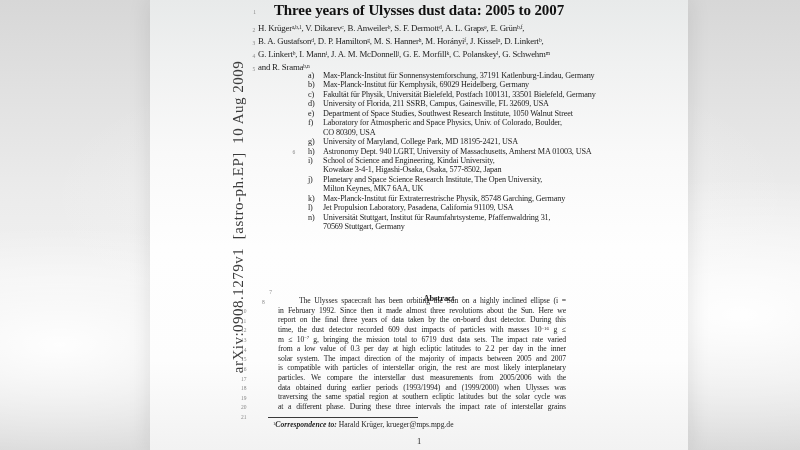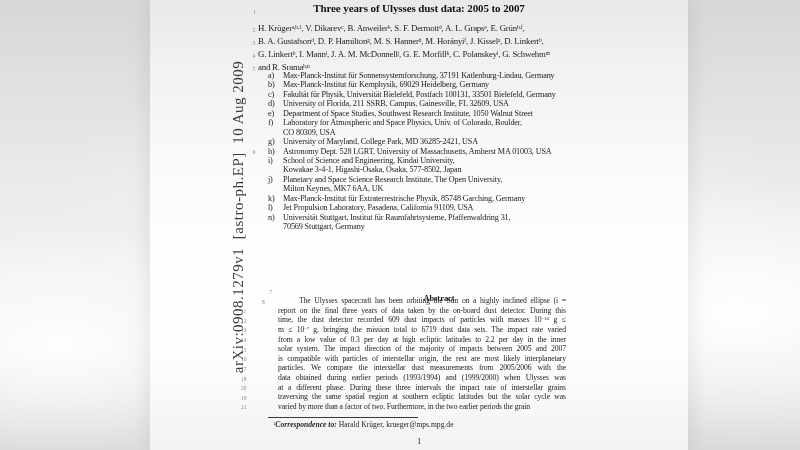--- a/index.html
+++ b/index.html
@@ -24,27 +24,27 @@
   }
   .watermark{
     position:absolute; left:88px; top:217px;
     transform:translate(-50%,-50%) rotate(-90deg);
     font-size:15px; letter-spacing:.5px; color:#3c3c3c; white-space:pre;
   }
   .ln{ font-size:5.5px; color:#8a8a8a; }
   .title-ln{ position:absolute; left:96px; top:9px; width:10px; text-align:right; }
   .title{
     position:absolute; left:0; right:0; top:2px; text-align:center;
-    font-size:11px; font-weight:bold; letter-spacing:-.1px; color:#111;
+    font-size:15px; font-weight:bold; letter-spacing:-.1px; color:#111;
   }
   .authors{ position:absolute; left:108px; top:22px; width:320px; }
   .aline{ position:relative; line-height:13.1px; font-size:8.8px; letter-spacing:-.2px; white-space:nowrap; }
   .aline .ln{ position:absolute; right:100%; margin-right:3px; top:2px; width:14px; text-align:right; }
   .affils{ position:absolute; left:118px; top:71px; width:330px; }
-  .frow{ position:relative; line-height:9.44px; font-size:8.2px; letter-spacing:-.15px; white-space:nowrap; }
+  .frow{ position:relative; line-height:9.44px; font-size:8.2px; letter-spacing:-.15px; white-space:nowrap;margin-left:40px; }
   .frow .ln{ position:absolute; right:100%; margin-right:13px; top:1px; width:14px; text-align:right; }
   .flabel{ display:inline-block; width:15px; }
   .abs-head-row{ position:absolute; left:145px; top:266px; width:288px; text-align:center;margin-top:21px; }
   .abs-head{ font-size:8.4px; font-weight:bold; }
   .abs-head-row .ln{ position:absolute; right:100%; margin-right:23px; top:2px; width:14px; text-align:right; }
   .abstract{ position:absolute; left:128px; top:296px; width:288px; }
   .abrow{
     position:relative; line-height:9.62px; font-size:7.7px; letter-spacing:-.1px;
     text-align:justify; text-align-last:justify;
   }
@@ -99,24 +99,24 @@
         <div class="frow">
           <span class="ln"></span><span class="flabel">e)</span><span>Department of Space Studies, Southwest Research Institute, 1050 Walnut Street</span>
         </div>
         <div class="frow">
           <span class="ln"></span><span class="flabel">f)</span><span>Laboratory for Atmospheric and Space Physics, Univ. of Colorado, Boulder,</span>
         </div>
         <div class="frow">
           <span class="ln"></span><span class="flabel"></span><span>CO 80309, USA</span>
         </div>
         <div class="frow">
-          <span class="ln"></span><span class="flabel">g)</span><span>University of Maryland, College Park, MD 36285-2421, USA</span>
+          <span class="ln"></span><span class="flabel">g)</span><span>University of Maryland, College Park, MD 18195-2421, USA</span>
         </div>
         <div class="frow">
-          <span class="ln">6</span><span class="flabel">h)</span><span>Astronomy Dept. 528 LGRT, University of Massachusetts, Amherst MA 01003, USA</span>
+          <span class="ln">6</span><span class="flabel">h)</span><span>Astronomy Dept. 940 LGRT, University of Massachusetts, Amherst MA 01003, USA</span>
         </div>
         <div class="frow">
           <span class="ln"></span><span class="flabel">i)</span><span>School of Science and Engineering, Kindai University,</span>
         </div>
         <div class="frow">
           <span class="ln"></span><span class="flabel"></span><span>Kowakae 3-4-1, Higashi-Osaka, Osaka, 577-8502, Japan</span>
         </div>
         <div class="frow">
           <span class="ln"></span><span class="flabel">j)</span><span>Planetary and Space Science Research Institute, The Open University,</span>
         </div>
@@ -140,20 +140,23 @@
     <div class="abs-head-row">
       <span class="ln">7</span>
       <span class="abs-head">Abstract</span>
     </div>
 
     <div class="abstract">
       <div class="abrow">
           <span class="ln">8</span><span>The Ulysses spacecraft has been orbiting the Sun on a highly inclined ellipse (i =</span>
         </div>
         <div class="abrow">
+          <span class="ln">10</span><span>in February 1992. Since then it made almost three revolutions about the Sun. Here we</span>
+        </div>
+        <div class="abrow">
           <span class="ln">11</span><span>report on the final three years of data taken by the on-board dust detector. During this</span>
         </div>
         <div class="abrow">
           <span class="ln">12</span><span>time, the dust detector recorded 609 dust impacts of particles with masses 10<sup>−16</sup> g ≤</span>
         </div>
         <div class="abrow">
           <span class="ln">13</span><span>m ≤ 10<sup>−7</sup> g, bringing the mission total to 6719 dust data sets. The impact rate varied</span>
         </div>
         <div class="abrow">
           <span class="ln">14</span><span>from a low value of 0.3 per day at high ecliptic latitudes to 2.2 per day in the inner</span>
@@ -164,27 +167,27 @@
         <div class="abrow">
           <span class="ln">16</span><span>is compatible with particles of interstellar origin, the rest are most likely interplanetary</span>
         </div>
         <div class="abrow">
           <span class="ln">17</span><span>particles. We compare the interstellar dust measurements from 2005/2006 with the</span>
         </div>
         <div class="abrow">
           <span class="ln">18</span><span>data obtained during earlier periods (1993/1994) and (1999/2000) when Ulysses was</span>
         </div>
         <div class="abrow">
+          <span class="ln">19</span><span>traversing the same spatial region at southern ecliptic latitudes but the solar cycle was</span>
+        </div>
+        <div class="abrow">
           <span class="ln">20</span><span>at a different phase. During these three intervals the impact rate of interstellar grains</span>
         </div>
         <div class="abrow">
-          <span class="ln">19</span><span>traversing the same spatial region at southern ecliptic latitudes but the solar cycle was</span>
-        </div>
-        <div class="abrow">
-          <span class="ln">21</span><span>varied by more than a factor of two. Furthermore, in the two earlier periods the grain</span>
+          <span class="ln">21</span>
         </div>
     </div>
 
     <div class="fn-rule"></div>
     <div class="footnote"><sup>1</sup><span class="fn-label">Correspondence to:</span><span> Harald Krüger, krueger@mps.mpg.de</span></div>
 
     <div class="pagenum">1</div>
   </div>
 </div>
 

